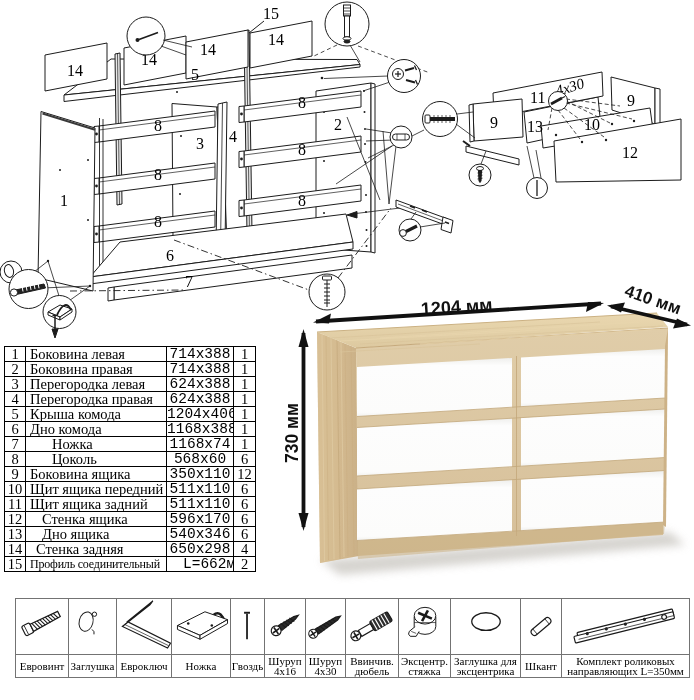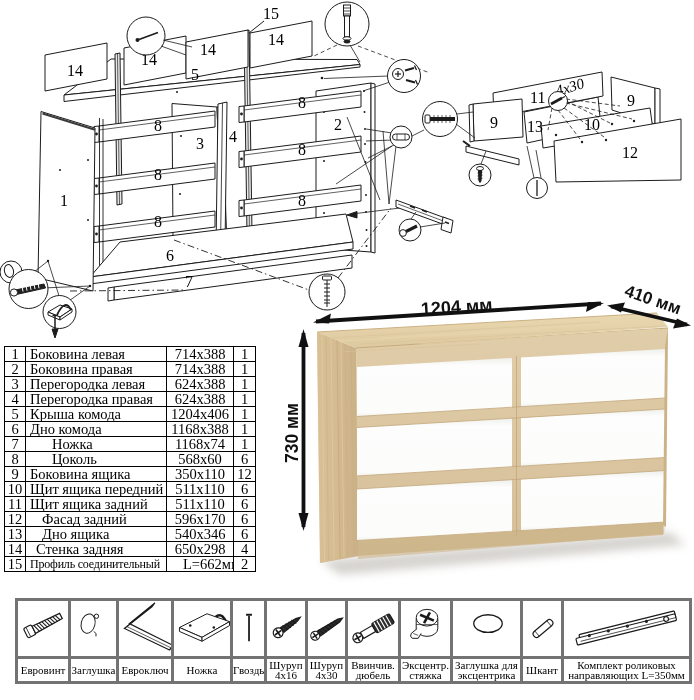--- a/index.html
+++ b/index.html
@@ -6,25 +6,25 @@
   #page{position:relative;width:694px;height:700px;overflow:hidden;background:#fff;
         font-family:"Liberation Serif", serif;}
   #diagram{position:absolute;left:0;top:0;}
   table{border-collapse:collapse;}
   
   #parts{position:absolute;left:4px;top:346px;width:252px;height:224px;
          font-size:14.5px;color:#000;table-layout:fixed;}
   #parts td{border:1px solid #000;padding:0;line-height:14px;height:13.95px;white-space:nowrap;overflow:hidden;}
   #parts td.num{text-align:center;width:20px;}
   #parts td.name{width:136px;padding-left:4px;margin-top:8px;}
-  #parts td.size{text-align:center;width:66px;}
+  #parts td.size{text-align:center;width:66px;font-family:Liberation Mono, monospace;}
   #parts td.qty{text-align:center;width:21px;}
   
   #hw{position:absolute;left:15px;top:598px;width:674px;color:#000;table-layout:fixed;}
-  #hw td{border:3px solid #737373;text-align:center;vertical-align:middle;padding:0;overflow:hidden;margin-top:12px;}
+  #hw td{border:1px solid #737373;text-align:center;vertical-align:middle;padding:0;overflow:hidden;margin-top:12px;}
   #hw tr.icons td{height:55px;} #hw tr.icons svg{display:block;margin:0 auto;height:55px;}
   #hw tr.labels td{height:22px;font-size:11px;line-height:10.5px;}
   #hw tr.nums td{height:19px;font-size:17px;line-height:19px;}
   #title{position:absolute;left:14px;top:570px;width:680px;text-align:center;
          font-size:21px;color:#000;}
 </style>
 </head>
 <body>
 <div id="page">
   <svg id="diagram" width="694" height="700" viewBox="0 0 694 700">
@@ -482,21 +482,21 @@
           <td class="qty">6</td>
         </tr>
     <tr>
           <td class="num">11</td>
           <td class="name">Щит ящика задний</td>
           <td class="size">511x110</td>
           <td class="qty">6</td>
         </tr>
     <tr>
           <td class="num">12</td>
-          <td class="name" style="padding-left:16px">Фасад задний</td>
+          <td class="name" style="padding-left:16px">Стенка ящика</td>
           <td class="size">596x170</td>
           <td class="qty">6</td>
         </tr>
     <tr>
           <td class="num">13</td>
           <td class="name" style="padding-left:16px">Дно ящика</td>
           <td class="size">540x346</td>
           <td class="qty">6</td>
         </tr>
     <tr>

